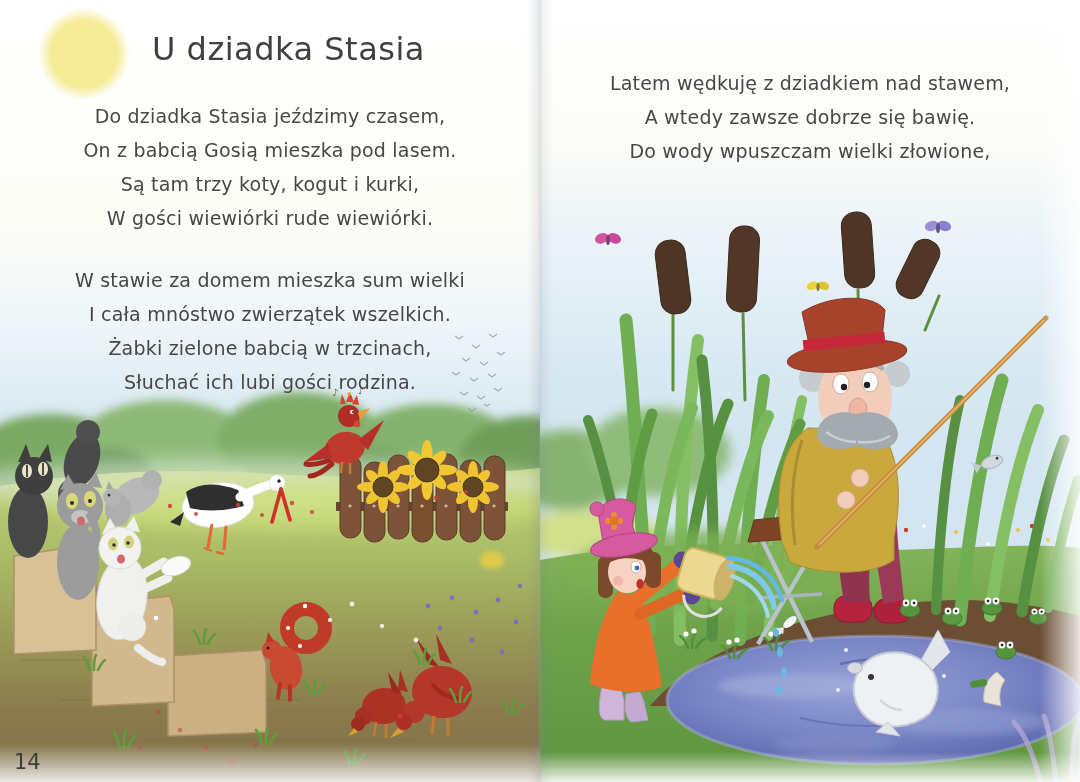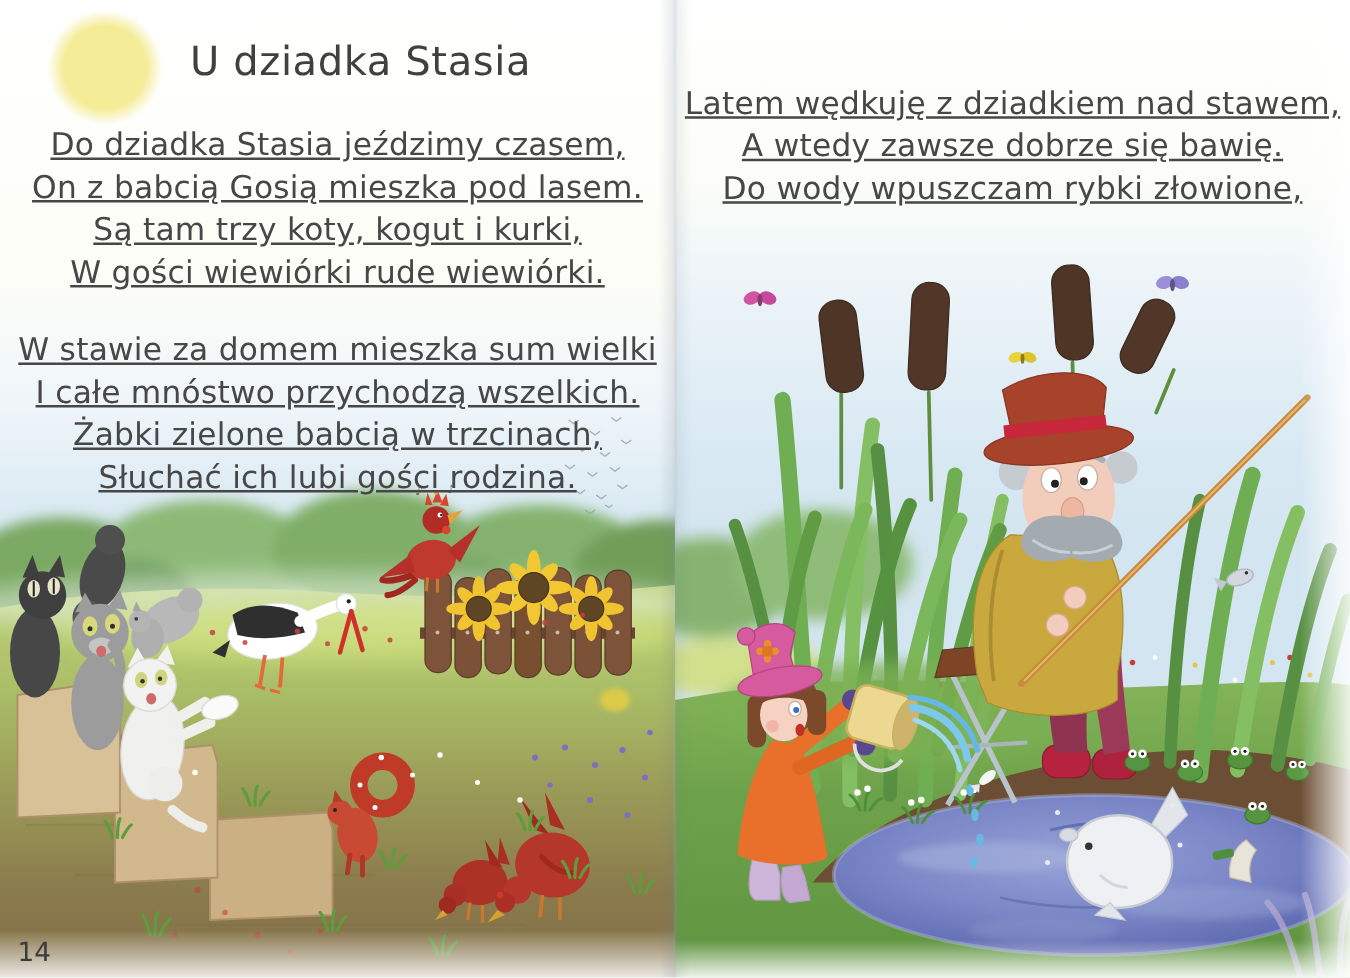--- a/index.html
+++ b/index.html
@@ -10,21 +10,21 @@
   }
   .page{position:absolute;top:0;width:540px;height:782px;}
   .page.left{left:0;background:linear-gradient(180deg,#ffffff 0%,#fdfdf7 28%,#eef5f9 42%,#dbeaf3 52%,#d2e4ef 58%,#d0e2ee 62%);}
   .page.right{left:540px;background:linear-gradient(180deg,#ffffff 0%,#fcfdf8 18%,#e9f2f8 32%,#d9e9f3 46%,#d3e5f0 56%);}
   .scene{position:absolute;inset:0;width:540px;height:782px;}
   .page-title{
     position:absolute;left:152px;top:30px;
     font-size:32px;font-weight:normal;color:#404040;letter-spacing:.5px;text-align:right;
   }
   .stanza{position:absolute;left:0;width:540px;text-align:center;color:#474747;}
-  .stanza .line{font-size:25px;line-height:34px;letter-spacing:.2px;white-space:nowrap;text-decoration:underline;}
+  .stanza .line{font-size:19px;line-height:34px;letter-spacing:.2px;white-space:nowrap;}
   .stanza-1{top:99px;}
   .stanza-2{top:263px;}
   .stanza-3{top:66px;}
   .page-num{position:absolute;font-size:21px;color:#3c3c3c;margin-top:12px;}
   .page-num.left-num{left:14px;top:738px;}
   .page-num.right-num{left:491px;top:769px;font-family:Liberation Mono, monospace;}
   .gutter{
     position:absolute;left:527px;top:0;width:26px;height:782px;
     background:linear-gradient(90deg,rgba(110,120,132,0) 0%,rgba(110,120,132,.14) 42%,rgba(140,150,162,.28) 50%,rgba(110,120,132,.10) 58%,rgba(110,120,132,0) 100%);
   }
@@ -353,21 +353,21 @@
 
     <div class="stanza stanza-1">
       <div class="line">Do dziadka Stasia jeździmy czasem,</div>
       <div class="line">On z babcią Gosią mieszka pod lasem.</div>
       <div class="line">Są tam trzy koty, kogut i kurki,</div>
       <div class="line">W gości wiewiórki rude wiewiórki.</div>
     </div>
 
     <div class="stanza stanza-2">
       <div class="line">W stawie za domem mieszka sum wielki</div>
-      <div class="line">I całe mnóstwo przychodzą wszelkich.</div>
+      <div class="line">I cała mnóstwo zwierzątek wszelkich.</div>
       <div class="line">Żabki zielone babcią w trzcinach,</div>
       <div class="line">Słuchać ich lubi gości rodzina.</div>
     </div>
 
     <div class="page-num left-num">14</div>
   </div>
 
   <div class="page right">
 
     <svg class="scene" viewBox="0 0 540 782">
@@ -694,20 +694,20 @@
         <path d="M532,778 C532,748 534,732 540,718"></path>
       </g>
 
       <rect x="0" y="752" width="540" height="30" fill="url(#R-fadeB)"></rect>
       <rect x="500" y="0" width="40" height="782" fill="url(#R-fadeR)"></rect>
     </svg>
 
     <div class="stanza stanza-3">
       <div class="line">Latem wędkuję z dziadkiem nad stawem,</div>
       <div class="line">A wtedy zawsze dobrze się bawię.</div>
-      <div class="line">Do wody wpuszczam rybki złowione,</div>
+      <div class="line">Do wody wpuszczam wielki złowione,</div>
     </div>
 
     <div class="page-num right-num">15</div>
   </div>
 
   <div class="gutter"></div>
 </div>
 
 </body></html>

